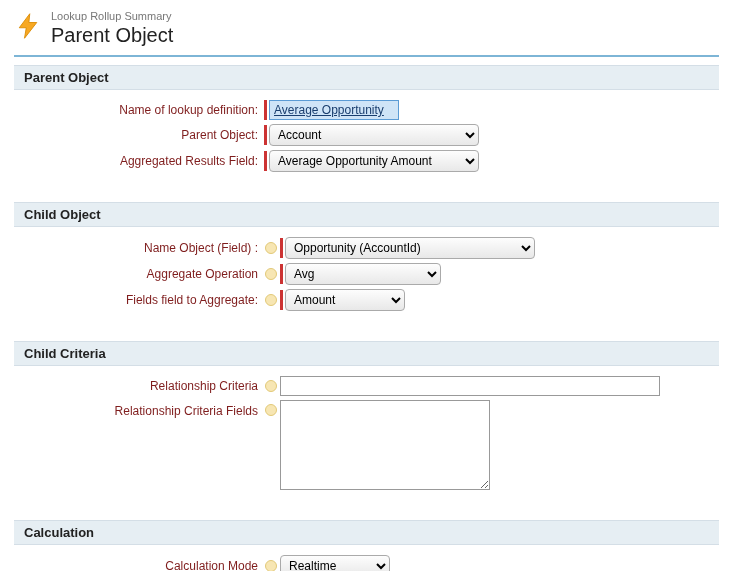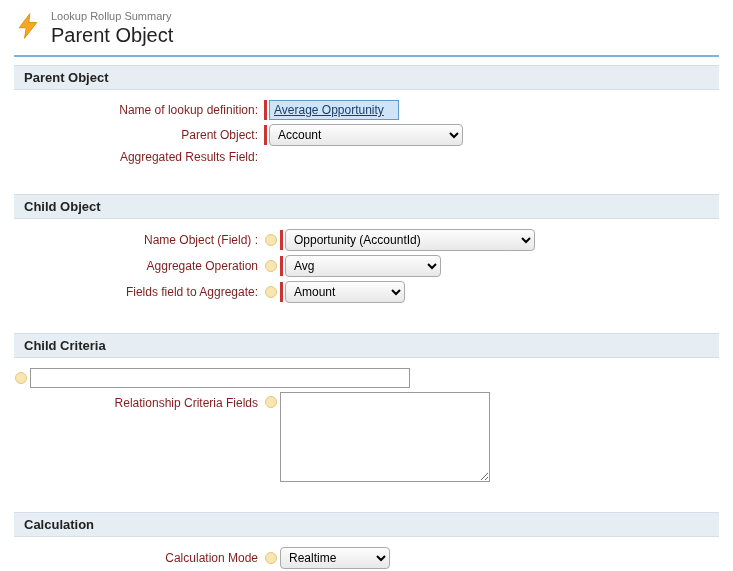--- a/index.html
+++ b/index.html
@@ -148,27 +148,33 @@
     <div class="form-label">Name of lookup definition:</div>
     <div class="ctl">
       <span class="req-bar"></span>
       <input type="text" class="text-input" style="width: 130px;" value="Average Opportunity">
     </div>
   </div>
   <div class="form-row">
     <div class="form-label">Parent Object:</div>
     <div class="ctl">
       <span class="req-bar"></span>
-      <select class="select" style="width:194px">
+      <select class="select" style="width:210px">
         <option>Account</option>
       </select>
     </div>
   </div>
   <div class="form-row">
     <div class="form-label">Aggregated Results Field:</div>
+    <div class="ctl">
+      <span class="req-bar"></span>
+      <select class="select" style="width:210px">
+        <option>Average Opportunity Amount</option>
+      </select>
+    </div>
   </div>
 </div>
 
 <div class="section-bar">Child Object</div>
 <div class="form-rows">
   <div class="form-row">
     <div class="form-label">Name Object (Field) :</div>
     <div class="ctl">
       <span class="help-dot"></span>
       <span class="req-bar"></span>
@@ -195,20 +201,21 @@
       <select class="select" style="width:120px">
         <option>Amount</option>
       </select>
     </div>
   </div>
 </div>
 
 <div class="section-bar">Child Criteria</div>
 <div class="form-rows">
   <div class="form-row">
+    <div class="form-label">Relationship Criteria</div>
     <div class="ctl">
       <span class="help-dot"></span>
       <input type="text" class="text-input plain" style="width: 380px;" value="">
     </div>
   </div>
   <div class="form-row">
     <div class="form-label top">Relationship Criteria Fields</div>
     <div class="ctl">
       <span class="help-dot" style="align-self:flex-start;margin-top:4px"></span>
       <textarea class="ta" style="width: 210px; height: 90px;"></textarea>

